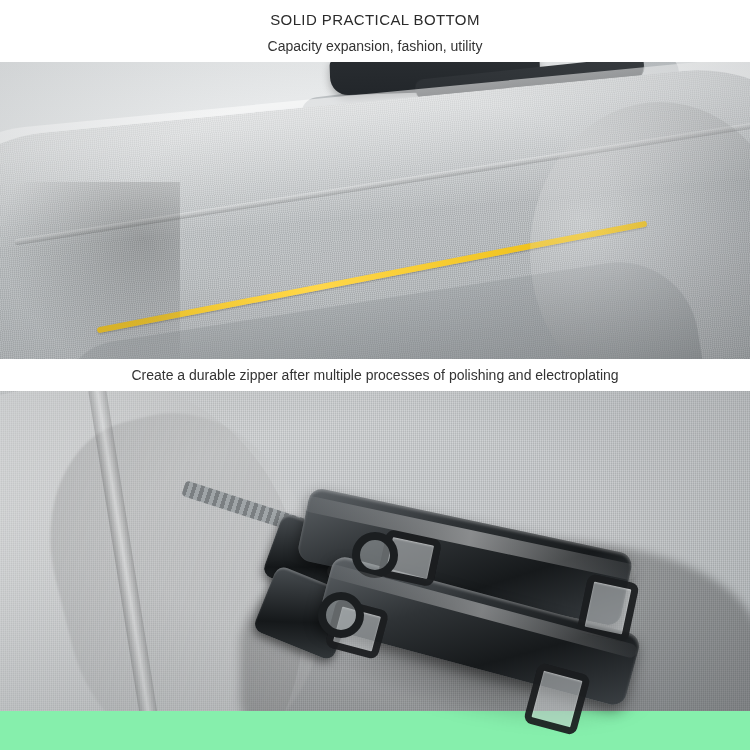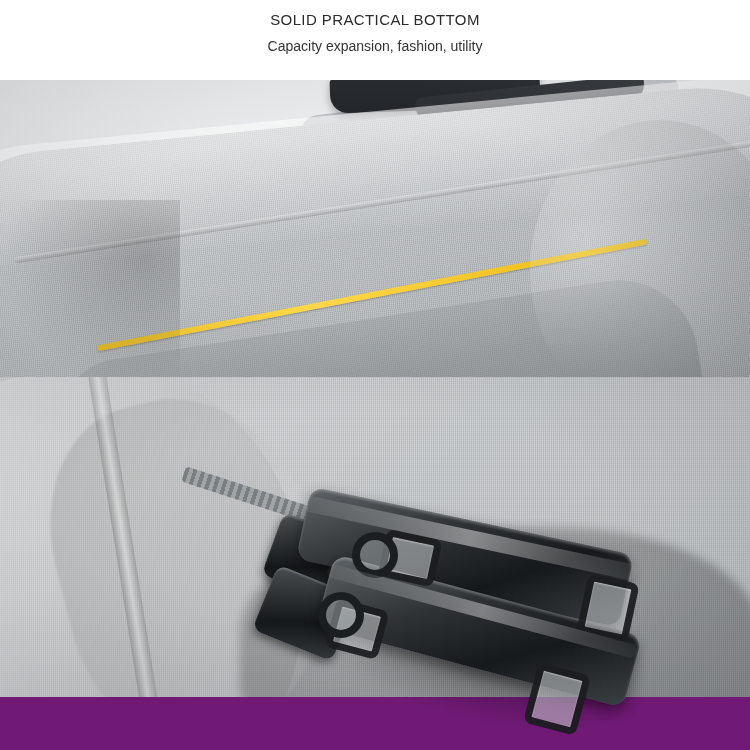--- a/index.html
+++ b/index.html
@@ -10,42 +10,42 @@
   body {
     width: 750px;
     height: 750px;
     font-family: "Liberation Sans", sans-serif;
     overflow: hidden;
   }
   .page {
     position: relative;
     width: 750px;
     height: 750px;
-    background: #701a75;
+    background: #86efac;
   }
 
   
   .caption-block {
     width: 100%;
     text-align: center;
     background: #ffffff;
   }
   .caption-title {
     font-size: 15px;
     color: #2b2b2b;
     letter-spacing: 0.4px;
     line-height: 20px;
     padding-top: 10px;
   }
   .caption-sub {
     font-size: 14px;
     color: #333333;
     line-height: 20px;
     padding-top: 6px;
-    padding-bottom: 24px;
+    padding-bottom: 6px;
   }
 
   
   .photo {
     position: relative;
     width: 750px;
     overflow: hidden;
   }
   #photo-bottom {
     height: 297px;
@@ -359,20 +359,21 @@
     <div class="bag-bottom-band"></div>
     <div class="bag-seam"></div>
     <div class="yellow-line-1"></div>
 
     <div class="corner-left-shadow"></div>
     <div class="corner-right"></div>
     <div class="vignette"></div>
   </div>
 
   <div class="caption-block">
+    <div class="caption-sub">Create a durable zipper after multiple processes of polishing and electroplating</div>
   </div>
 
   <div class="photo" id="photo-zipper">
     <div class="fabric"></div>
     <div class="fabric-fold-a"></div>
     <div class="fabric-fold-b"></div>
     <div class="fabric-seam"></div>
     <div class="fabric-dark-right"></div>
     <div class="zip-chain"></div>
     <div class="vignette"></div>

